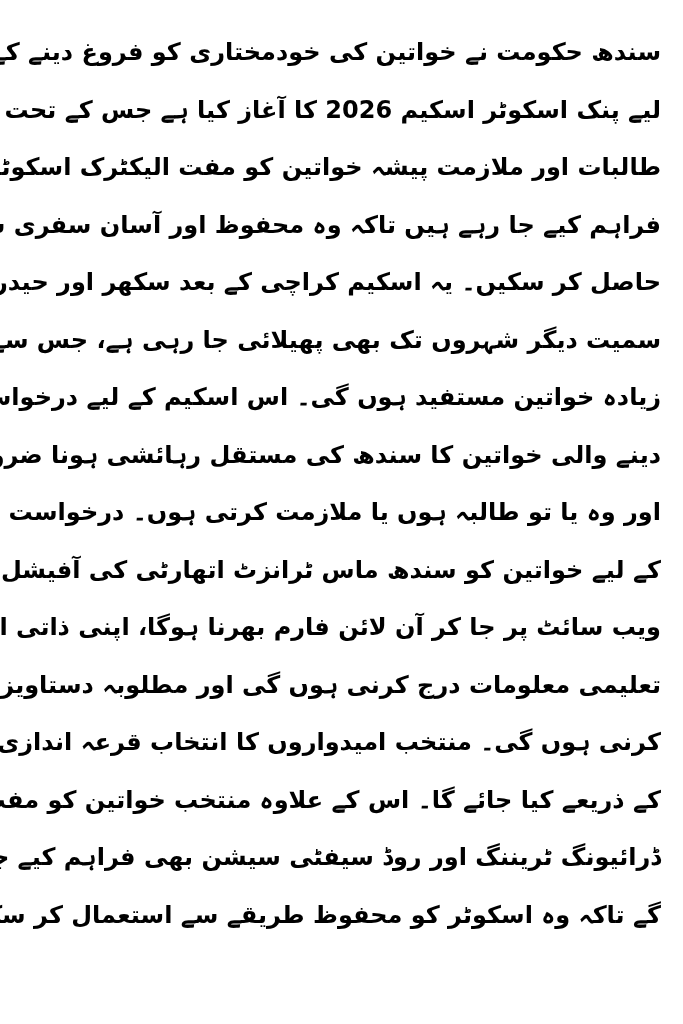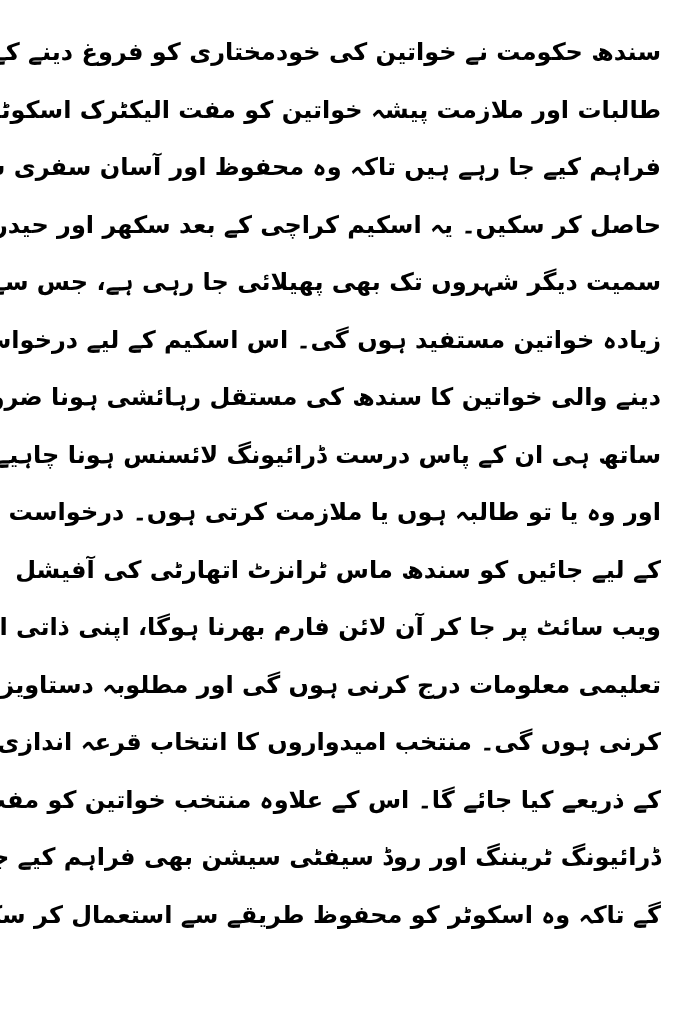--- a/index.html
+++ b/index.html
@@ -39,29 +39,29 @@
     text-justify: inter-word;
     overflow: visible;
   }
 </style>
 </head>
 <body>
 
 <div class="page">
   <div class="para">
     <span class="line">سندھ حکومت نے خواتین کی خودمختاری کو فروغ دینے کے</span>
+    <span class="line">لیے پنک اسکوٹر اسکیم 2026 کا آغاز کیا ہے جس کے تحت</span>
     <span class="line">طالبات اور ملازمت پیشہ خواتین کو مفت الیکٹرک اسکوٹر</span>
     <span class="line">فراہم کیے جا رہے ہیں تاکہ وہ محفوظ اور آسان سفری سہولت</span>
     <span class="line">حاصل کر سکیں۔ یہ اسکیم کراچی کے بعد سکھر اور حیدرآباد</span>
     <span class="line">سمیت دیگر شہروں تک بھی پھیلائی جا رہی ہے، جس سے</span>
     <span class="line">زیادہ خواتین مستفید ہوں گی۔ اس اسکیم کے لیے درخواست</span>
     <span class="line">دینے والی خواتین کا سندھ کی مستقل رہائشی ہونا ضروری ہے،</span>
-    <span class="line">ساتھ ہی ان کے پاس درست ڈرائیونگ لائسنس ہونا چاہیے</span>
     <span class="line">اور وہ یا تو طالبہ ہوں یا ملازمت کرتی ہوں۔ درخواست دینے</span>
-    <span class="line">کے لیے جائیں کو سندھ ماس ٹرانزٹ اتھارٹی کی آفیشل</span>
+    <span class="line">کے لیے خواتین کو سندھ ماس ٹرانزٹ اتھارٹی کی آفیشل</span>
     <span class="line">ویب سائٹ پر جا کر آن لائن فارم بھرنا ہوگا، اپنی ذاتی اور</span>
     <span class="line">تعلیمی معلومات درج کرنی ہوں گی اور مطلوبہ دستاویزات اپلوڈ</span>
     <span class="line">کرنی ہوں گی۔ منتخب امیدواروں کا انتخاب قرعہ اندازی</span>
     <span class="line">کے ذریعے کیا جائے گا۔ اس کے علاوہ منتخب خواتین کو مفت</span>
     <span class="line">ڈرائیونگ ٹریننگ اور روڈ سیفٹی سیشن بھی فراہم کیے جائیں</span>
     <span class="line">گے تاکہ وہ اسکوٹر کو محفوظ طریقے سے استعمال کر سکیں۔</span>
   </div>
 </div>
 
 </body></html>

